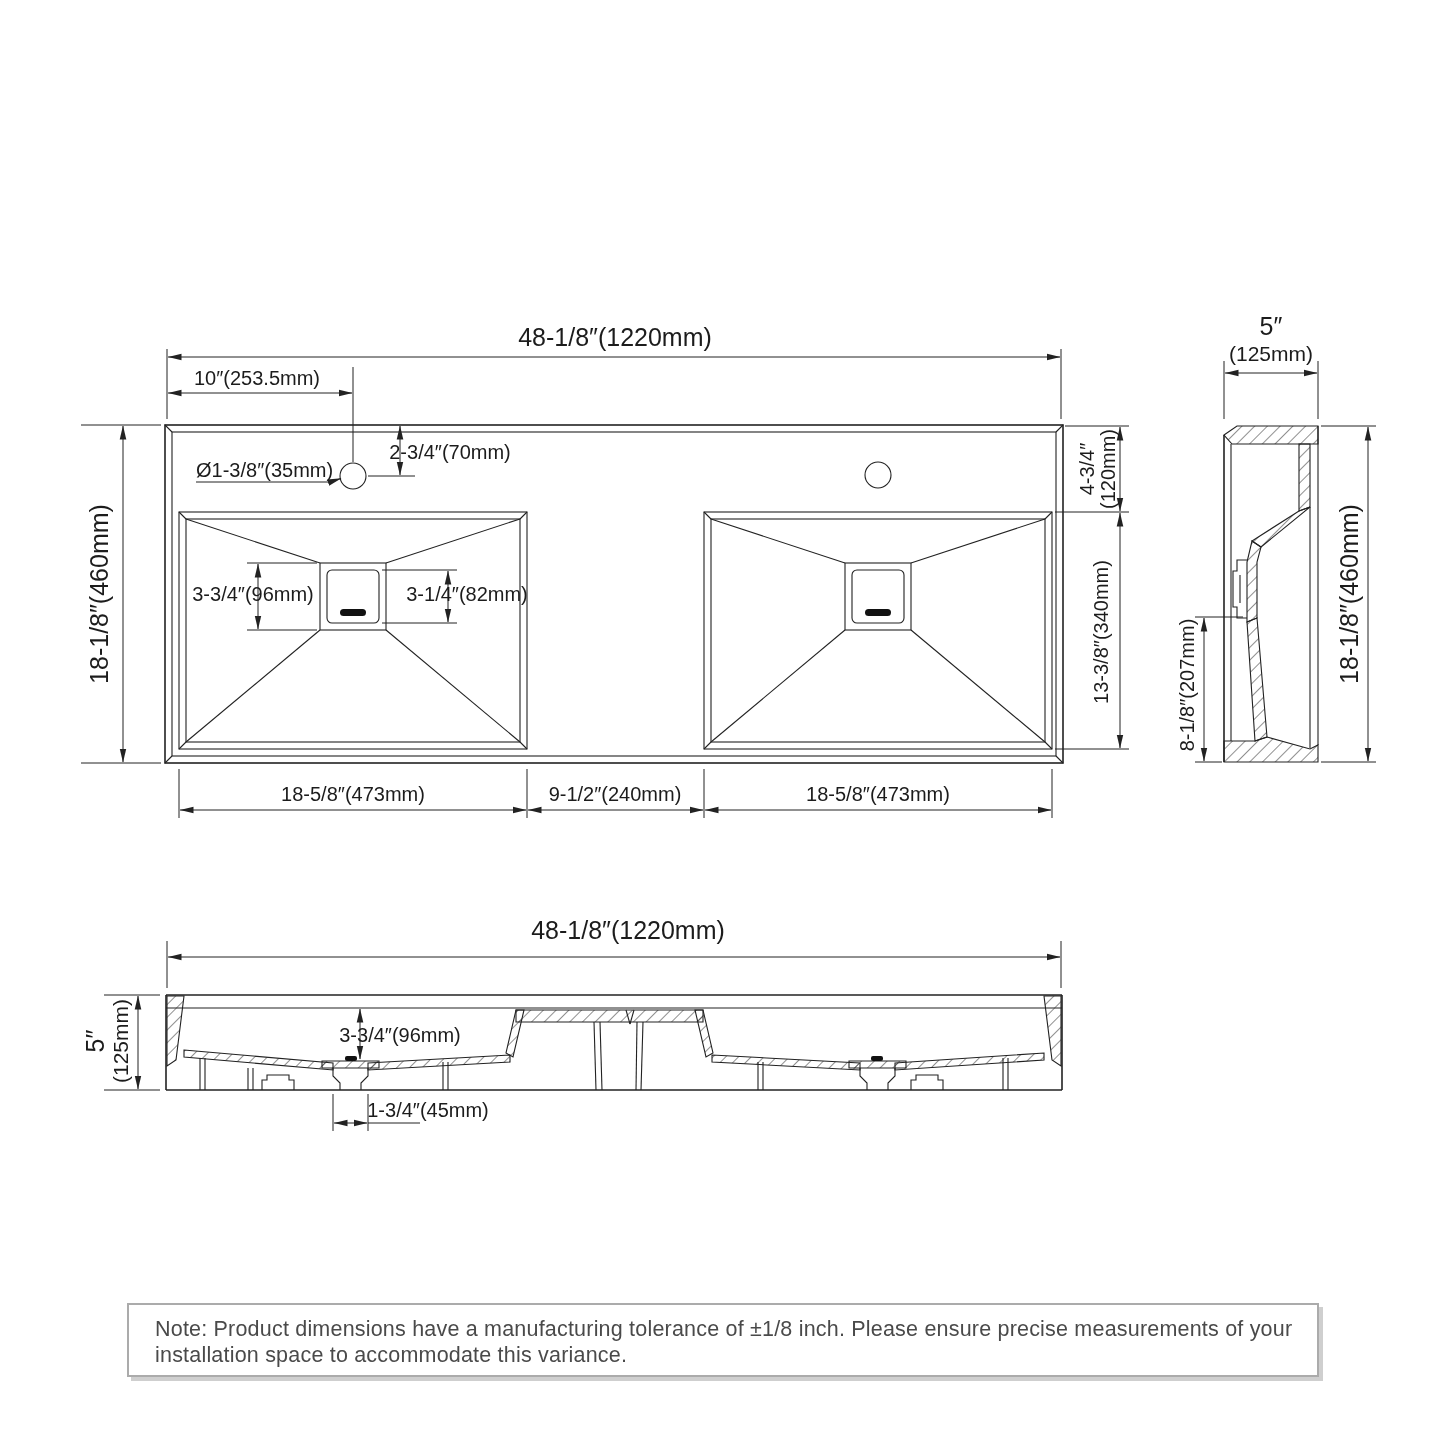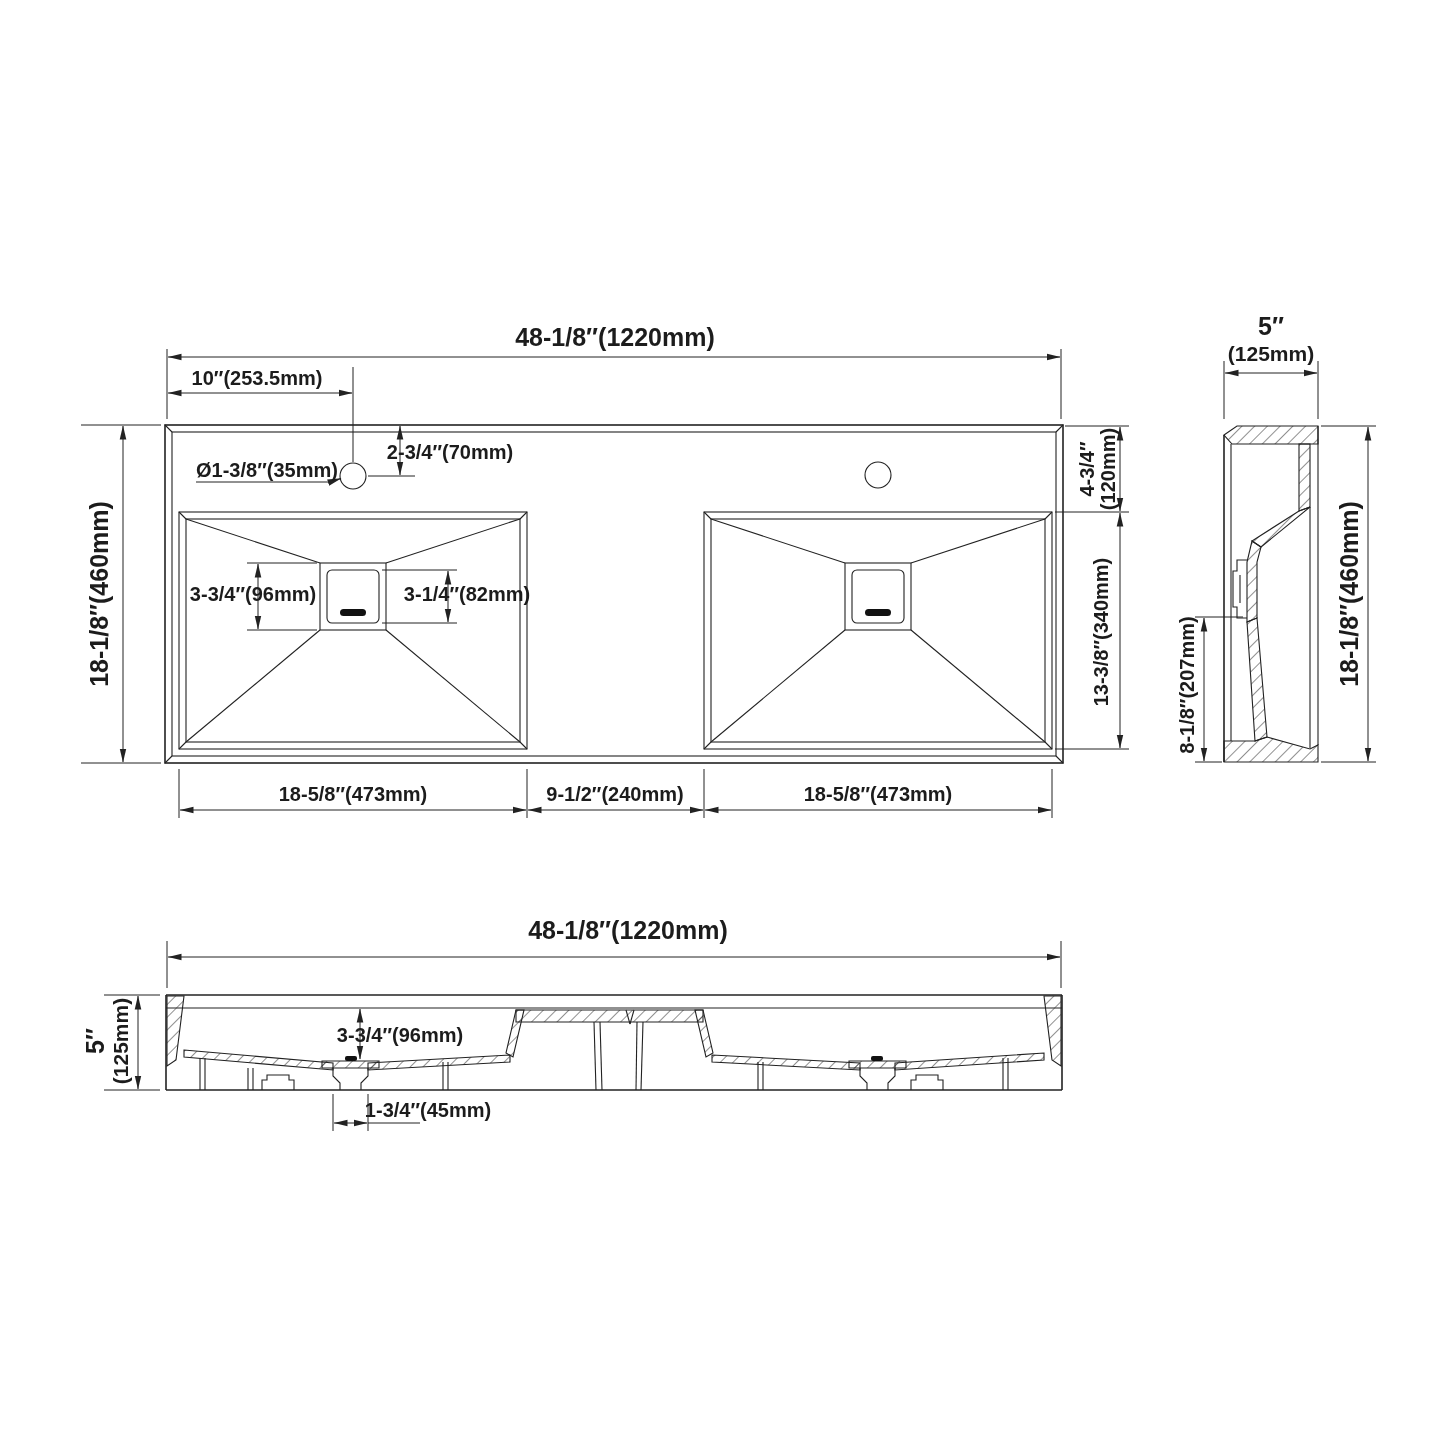--- a/index.html
+++ b/index.html
@@ -1,17 +1,17 @@
 <!DOCTYPE html>
 <html><head>
 <meta charset="utf-8">
 <style>
   html,body{margin:0;padding:0;background:#fff;}
   .stage{position:relative;width:1445px;height:1445px;background:#ffffff;overflow:hidden;
-         font-family:"Liberation Sans","DejaVu Sans",sans-serif;font-weight:bold;}
+         font-family:"Liberation Sans","DejaVu Sans",sans-serif;}
   svg text{font-family:"Liberation Sans","DejaVu Sans",sans-serif;fill:#1c1c1c;font-size:20px;}
   svg .t25{font-size:25px;}
   svg .t21{font-size:21px;}
   .ol{fill:none;stroke:#222;stroke-width:1.6;stroke-linejoin:miter;}
   .il{fill:none;stroke:#222;stroke-width:1.1;}
   .dim{fill:none;stroke:#222;stroke-width:1;}
   .hatch{fill:url(#hatchp);stroke:#222;stroke-width:1.1;}
   .note-box{position:absolute;left:127px;top:1303px;width:1192px;height:74px;
     box-sizing:border-box;border:2px solid #ababab;background:#fff;
     box-shadow:4px 4px 0 #cfcfcf;padding:11px 22px 0 26px;
@@ -222,13 +222,16 @@
       <line x1="368" y1="1123" x2="420" y2="1123" class="dim"></line>
     </g>
     <text class="t25" x="628" y="939" text-anchor="middle">48-1/8″(1220mm)</text>
     <text class="t25" x="95" y="1041" text-anchor="middle" dominant-baseline="central" transform="rotate(-90 95 1041)">5″</text>
     <text class="t21" x="120" y="1041" text-anchor="middle" dominant-baseline="central" transform="rotate(-90 120 1041)">(125mm)</text>
     <text x="400" y="1042" text-anchor="middle">3-3/4″(96mm)</text>
     <text x="428" y="1117" text-anchor="middle">1-3/4″(45mm)</text>
   </g>
 </svg>
 
+<div class="note-box">
+  <span>Note: Product dimensions have a manufacturing tolerance of ±1/8 inch. Please ensure precise measurements of your installation space to accommodate this variance.</span>
 </div>
+</div>
 
 </body></html>

